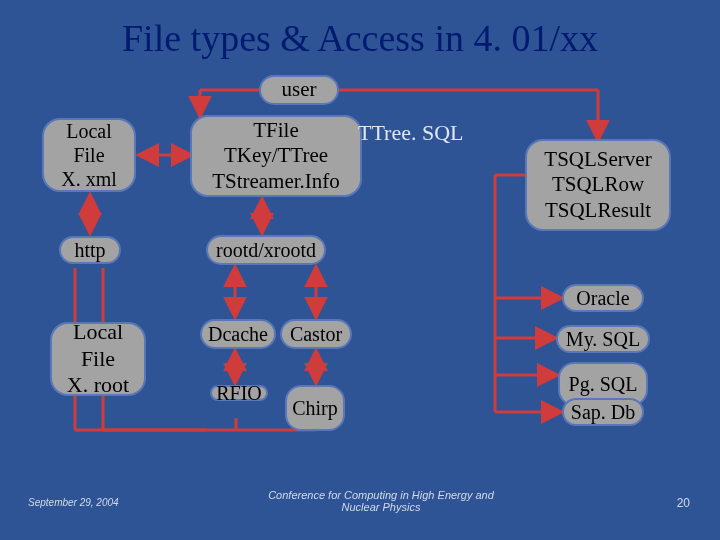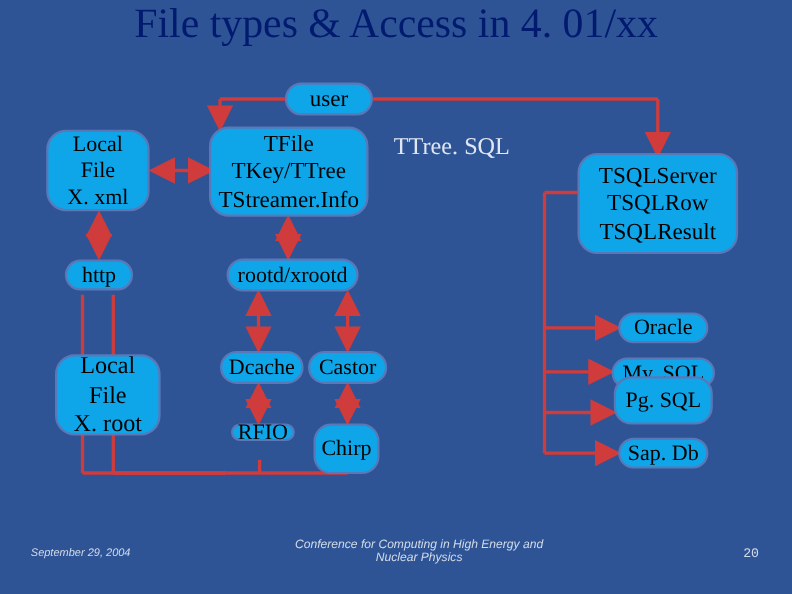--- a/index.html
+++ b/index.html
@@ -1,38 +1,38 @@
 <!DOCTYPE html>
 <html><head>
 <meta charset="utf-8">
 <style>
 * { margin:0; padding:0; box-sizing:border-box; }
 body { width:720px; height:540px; background:#2e5496; font-family:"Times New Roman",serif; position:relative; overflow:hidden; }
-.title { text-align:center; color:#001a70; font-size:38px; padding-top:0; letter-spacing:0px; }
-.box { position:absolute; background:#0ea5e9; border:2px solid #5a78b8; border-radius:18px; text-align:center; display:flex; align-items:center; justify-content:center; line-height:1.2; }
+.title { text-align:center; color:#001a70; font-size:38px; padding-top:16px; letter-spacing:0px; }
+.box { position:absolute; background:#a3a3a3; border:2px solid #5a78b8; border-radius:18px; text-align:center; display:flex; align-items:center; justify-content:center; line-height:1.2; }
 .box.sm { border-radius:16px; }
 .user { left:259px; top:75px; width:80px; height:30px; font-size:21px; }
 .nLocalxml { left:42px; top:118px; width:94px; height:74px; font-size:20px; }
-.nTfile { left:190px; top:115px; width:145px; height:82px; font-size:21px; }
+.nTfile { left:190px; top:115px; width:172px; height:82px; font-size:21px; }
 .nTSQLSrv { left:525px; top:139px; width:146px; height:92px; font-size:21px; }
 .nHttp { left:59px; top:236px; width:62px; height:28px; font-size:20px; }
 .nRootd { left:206px; top:235px; width:120px; height:30px; font-size:20px; }
 .nLocalroot { left:50px; top:322px; width:96px; height:74px; font-size:22px; }
 .nDcache { left:200px; top:319px; width:76px; height:30px; font-size:20px;font-family:Liberation Serif, serif; }
 .nCastor { left:280px; top:319px; width:72px; height:30px; font-size:20px; }
 .nRFIO { left:210px; top:385px; width:58px; height:16px; font-size:20px; }
 .nChirp { left:285px; top:385px; width:60px; height:46px; font-size:20px; }
 .nOracle { left:562px; top:284px; width:82px; height:28px; font-size:20px; }
 .nMy { left:556px; top:325px; width:94px; height:28px; font-size:20px; }
-.nPg { left:558px; top:342px; width:90px; height:44px; font-size:20px; }
+.nPg { left:558px; top:362px; width:90px; height:44px; font-size:20px; }
 .nSap { left:562px; top:398px; width:82px; height:28px; font-size:20px; }
 .ttreesql { position:absolute; left:358px; top:120px; color:#e0e7f2; font-size:22px; }
 .footer-date { position:absolute; left:28px; bottom:32px; color:#d2dae8; font-size:10px; font-style:italic; font-family:Arial,sans-serif; }
 .footer-conf { position:absolute; left:0; right:0; bottom:26px; text-align:center; color:#d2dae8; font-size:11px; font-style:italic; font-family:Arial,sans-serif; line-height:1.15;padding-left:42px; }
-.footer-page { position:absolute; right:30px; bottom:30px; color:#d2dae8; font-size:12px; font-family:Liberation Mono, monospace; }
+.footer-page { position:absolute; right:30px; bottom:30px; color:#d2dae8; font-size:12px; font-family:Liberation Sans, sans-serif; }
 svg.lines { position:absolute; left:0; top:0; width:720px; height:540px; pointer-events:none; }
 </style>
 </head>
 <body>
 
 <div class="title">File types &amp; Access in 4. 01/xx</div>
 
 <svg class="lines">
   <defs>
     <marker id="ah" viewBox="0 0 10 10" refX="8" refY="5" markerWidth="8" markerHeight="8" orient="auto">

